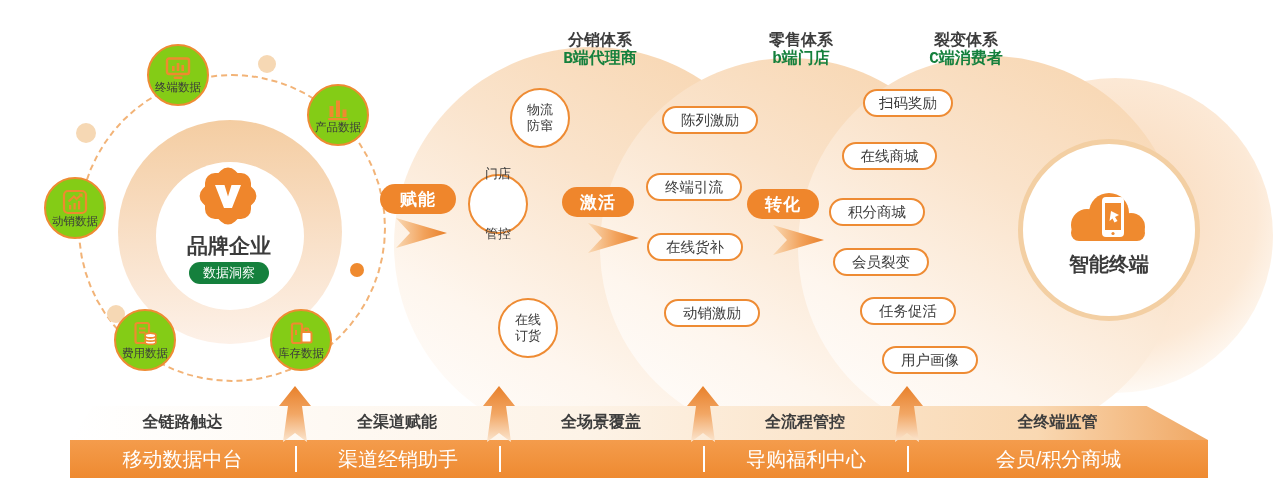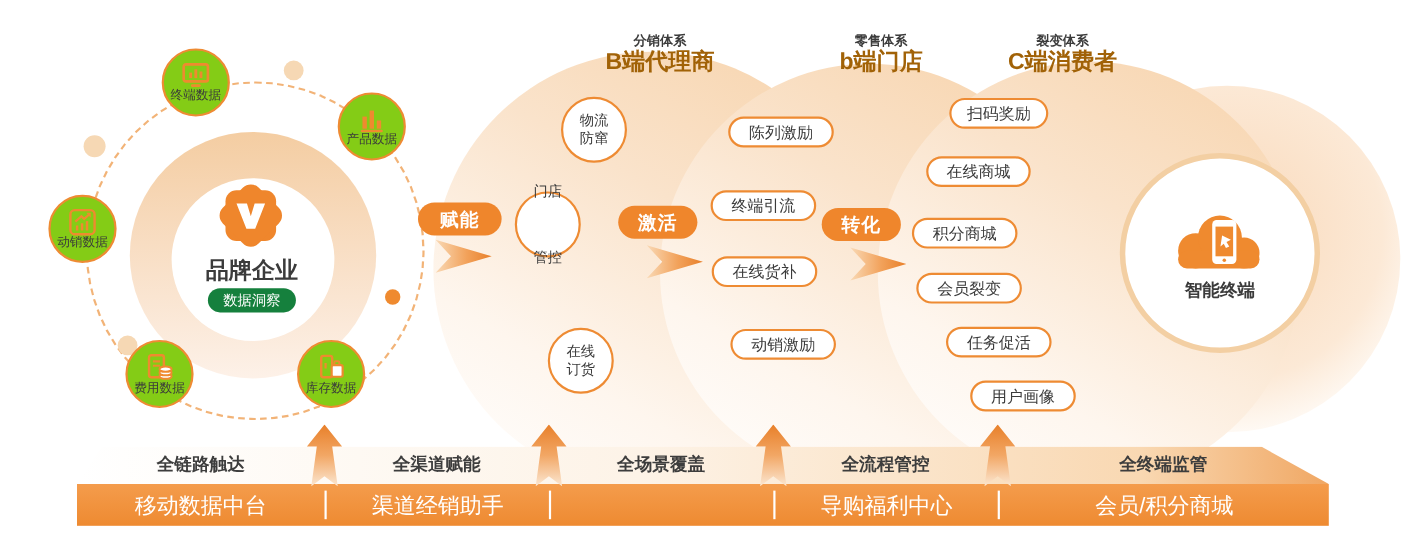--- a/index.html
+++ b/index.html
@@ -29,22 +29,22 @@
     display:flex;flex-direction:column;align-items:center;justify-content:center;gap:1px;
   }
   .sat .lbl{font-size:11.5px;color:#3b3b3b;white-space:nowrap;line-height:1;}
   .hub-title{position:absolute;font-size:21px;font-weight:bold;color:#3b3b3b;transform:translateX(-50%);white-space:nowrap;}
   .hub-badge{
     position:absolute;transform:translateX(-50%);background:#15803d;color:#fff;
     font-size:13px;height:22px;line-height:22px;padding:0 14px;border-radius:11px;white-space:nowrap;
   }
   
   .sys-head{position:absolute;transform:translateX(-50%);text-align:center;white-space:nowrap;}
-  .sys-head .t1{font-size:12px;font-weight:bold;color:#3c3c3c;line-height:1.2;}
-  .sys-head .t2{font-size:21px;font-weight:bold;color:#a16207;line-height:1.25;}
+  .sys-head .t1{font-size:16px;font-weight:bold;color:#3c3c3c;line-height:1.2;}
+  .sys-head .t2{font-size:16px;font-weight:bold;color:#15803d;line-height:1.25;font-family:Liberation Mono, monospace;}
   
   .node-circle{
     position:absolute;width:60px;height:60px;border-radius:50%;background:#fff;
     border:2px solid #ee8b33;box-sizing:border-box;
     display:flex;flex-direction:column;align-items:center;justify-content:center;
     font-size:13px;line-height:1.2;color:#3b3b3b;text-align:center;
   }
   .node-pill{
     position:absolute;height:28px;border-radius:15px;background:#fff;
     border:2px solid #ee8b33;box-sizing:border-box;
@@ -55,21 +55,21 @@
     position:absolute;height:30px;border-radius:15px;background:#ef862c;color:#fff;
     display:flex;align-items:center;justify-content:center;
     font-size:17px;font-weight:bold;white-space:nowrap;letter-spacing:1px;
   }
   
   .ring{
     position:absolute;width:182px;height:182px;border-radius:50%;background:#fff;
     border:5px solid #f3cfa3;box-sizing:border-box;
     display:flex;flex-direction:column;align-items:center;justify-content:center;
   }
-  .ring .lbl{font-size:16px;font-weight:bold;color:#3b3b3b;margin-top:6px;white-space:nowrap;text-align:right;}
+  .ring .lbl{font-size:20px;font-weight:bold;color:#3b3b3b;margin-top:6px;white-space:nowrap;text-align:right;}
   
   .bar-top{
     position:absolute;left:70px;top:406px;width:1138px;height:34px;
     clip-path:polygon(2% 0%, 94.6% 0%, 100% 100%, 0% 100%);
     background:linear-gradient(90deg,#ffffff 0%,#fdf3e7 45%,#f9d8b2 85%,#f0a763 100%);
   }
   .bar-front{
     position:absolute;left:70px;top:440px;width:1138px;height:38px;
     background:linear-gradient(180deg,#f49c4c 0%,#ee8a31 100%);
   }

